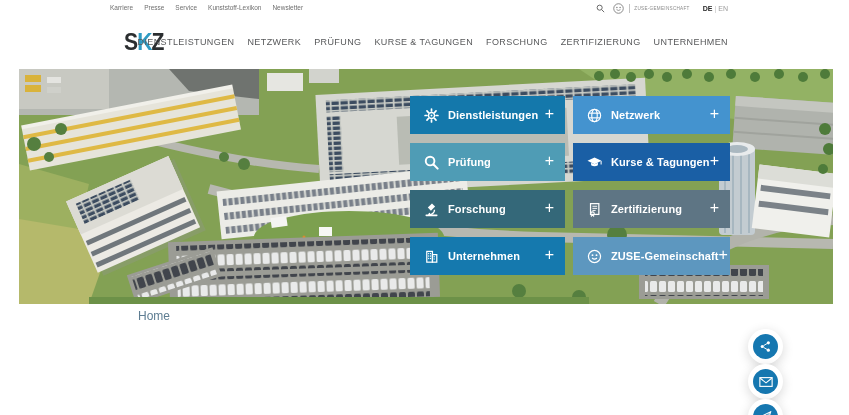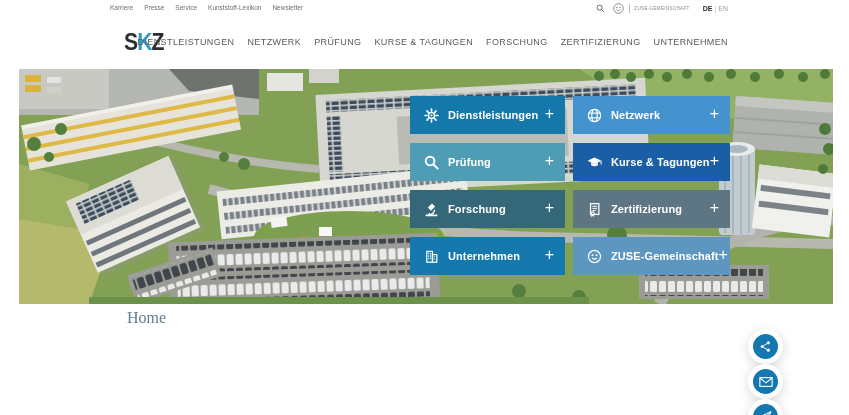--- a/index.html
+++ b/index.html
@@ -45,21 +45,21 @@
   .c-dienstleistungen { background:#1478ab; }
   .c-netzwerk        { background:#4493cf; }
   .c-pruefung        { background:#4f9cb5; }
   .c-kurse           { background:#1a5fa5; }
   .c-forschung       { background:#346879; }
   .c-zertifizierung  { background:#5e7584; }
   .c-unternehmen     { background:#1579ae; }
   .c-zuse            { background:#5d97bf; }
 
   
-  .breadcrumb { position:absolute; left:127px; top:309px; font-size:16px; color:#5e7d92; cursor:pointer;font-family:Liberation Serif, serif; }
+  .breadcrumb { position:absolute; left:138px; top:309px; font-size:12px; color:#5e7d92; cursor:pointer; }
 
   
   .fab { position:absolute; left:753px; width:25px; height:25px; border-radius:50%;
          background:#1577b0; display:flex; align-items:center; justify-content:center;
          box-shadow:0 0 0 5px #ffffff, 0 3px 12px 5px rgba(0,0,0,.16); cursor:pointer; }
   .fab-1 { top:334px; } .fab-2 { top:369px; } .fab-3 { top:404px; }
 </style>
 </head>
 <body>
 

